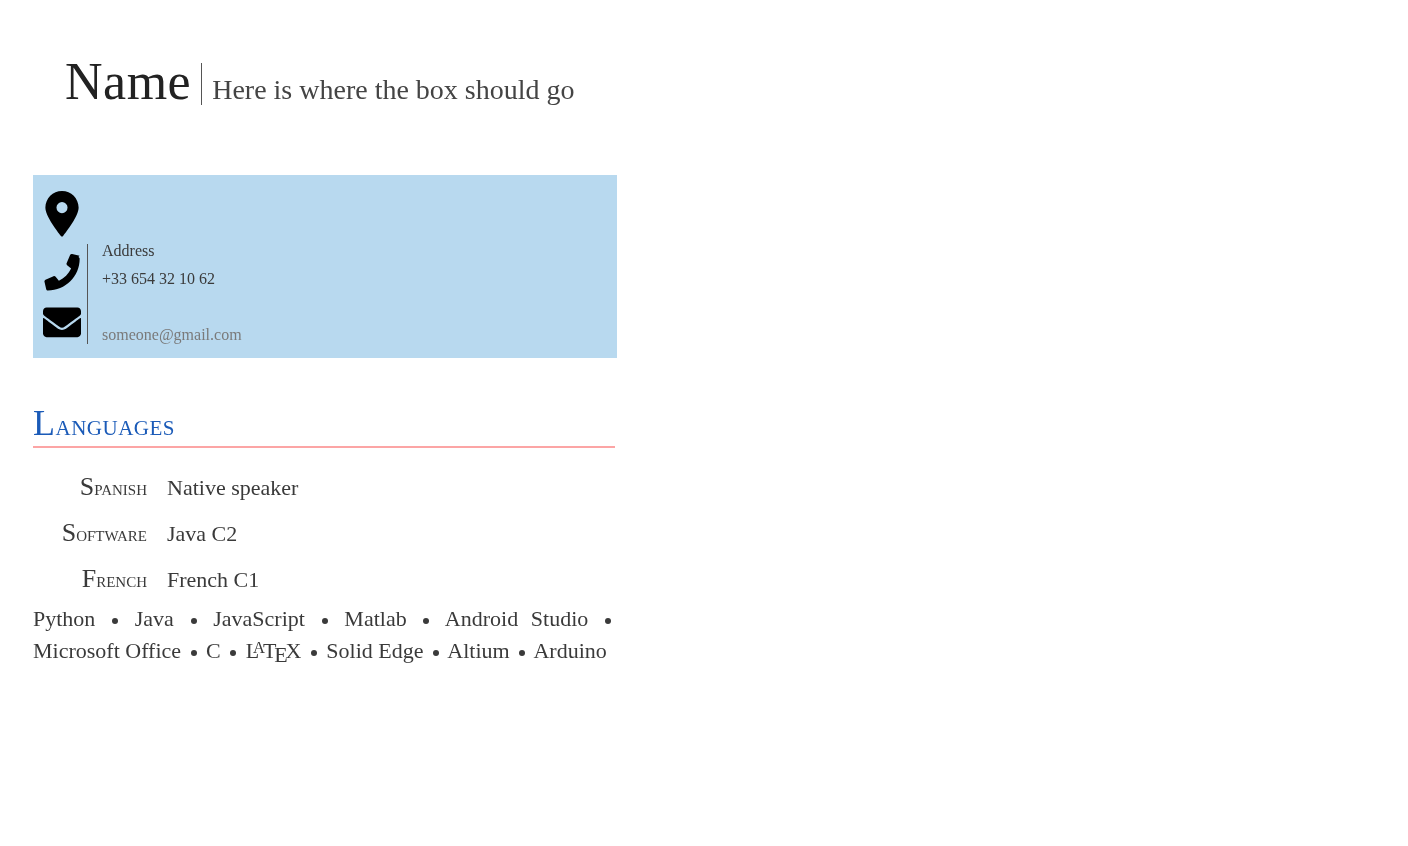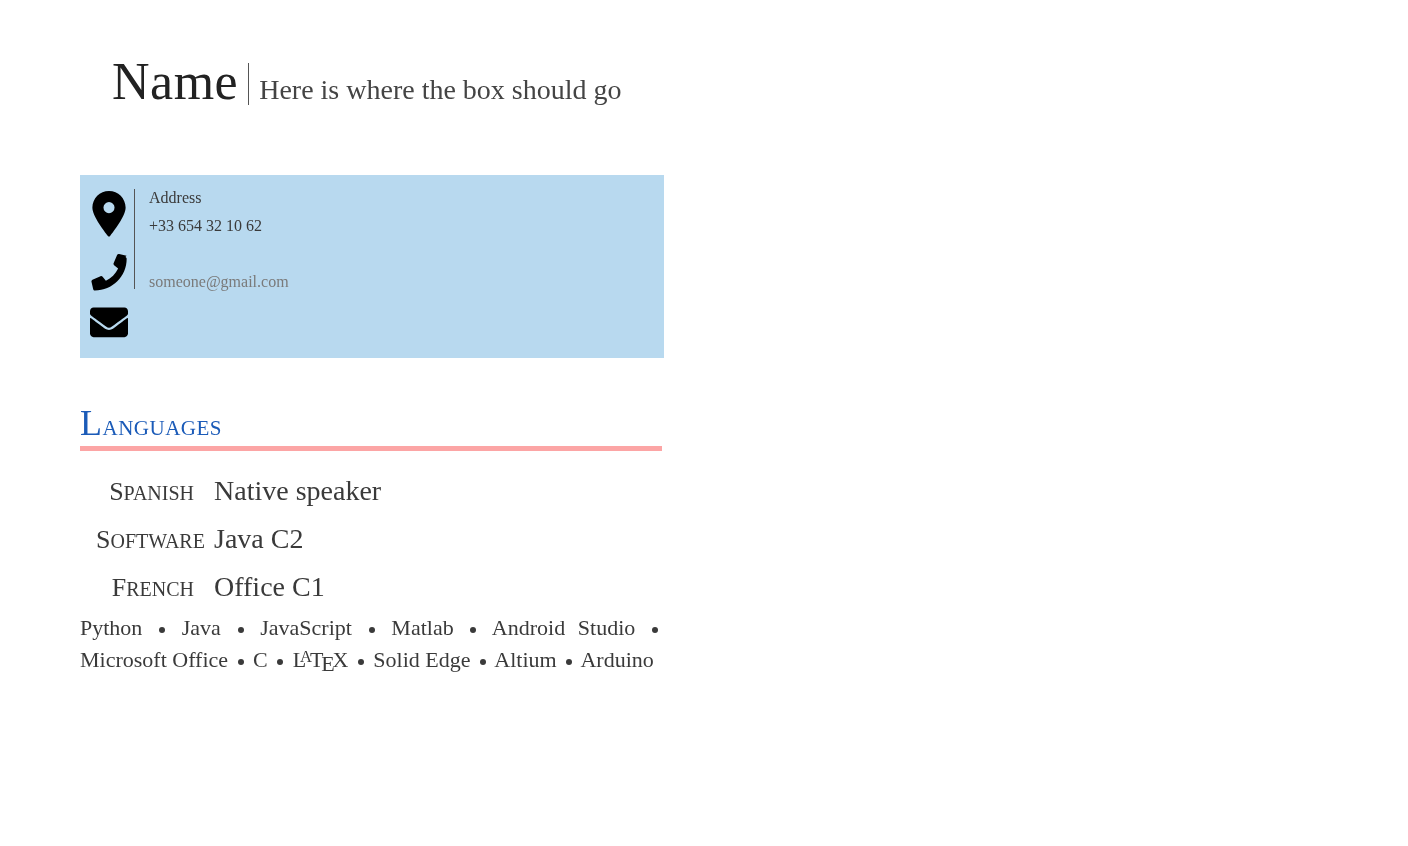--- a/index.html
+++ b/index.html
@@ -9,21 +9,21 @@
       margin: 0;
       padding: 0;
       font-family: Georgia, "Times New Roman", serif;
       background: #fff;
       color: #3a3a3a;
       width: 1408px;
       height: 846px;
     }
     .container {
       padding-top: 52px;
-      padding-left: 80px;
+      padding-left: 33px;
       width: 680px;
     }
     .header-row {
       display: flex;
       align-items: baseline;
       margin-left: 32px;
       margin-bottom: 64px;
     }
     .name-big {
       font-size: 52px;
@@ -76,36 +76,36 @@
       color: #7a7a7a;
       margin-top: 28px;
     }
     .section-title {
       font-variant: small-caps;
       font-size: 30px;
       color: #1b5bb8;
       margin-top: 44px;
       margin-bottom: 0;
       letter-spacing: 0.5px;
-      border-bottom: 5px solid #fca5a5;
+      border-bottom: 2px solid #fca5a5;
       padding-bottom: 2px;
       width: 582px;
     }
     .section-title::first-letter {
       font-size: 36px;
     }
     .lang-table {
       margin-top: 16px;
       margin-left: 16px;
     }
     .lang-row {
       display: flex;
       align-items: baseline;
       padding: 8px 0;
-      font-size: 28px;
+      font-size: 22px;
       color: #3a3a3a;
     }
     .lang-name {
       width: 118px;
       text-align: right;
       font-variant: small-caps;
       padding-right: 20px;
     }
     .lang-name::first-letter {
       font-size: 26px;
@@ -139,21 +139,21 @@
 
 <div class="container">
 
   <div class="header-row">
     <span class="name-big">Name</span>
     <span class="header-sep"></span>
     <span class="tagline">Here is where the box should go</span>
   </div>
 
   <div class="contact-box">
-    <div style="display:flex; align-items:flex-start;">
+    <div style="display:flex; align-items:flex-end;">
       <div class="contact-col-icons">
         <span class="icon-cell">
           <svg viewBox="0 0 384 512">
               <path d="M168 0C75 0 0 75 0 168c0 87 122 243 157 287 6 7 16 7 22 0 35-44 157-200 157-287C336 75 261 0 168 0zm0 224a56 56 0 1 1 0-112 56 56 0 0 1 0 112z" transform="translate(24,0)"></path>
             </svg>
         </span>
         <span class="icon-cell">
           <svg viewBox="0 0 512 512">
               <path d="M493 24l-101-23c-11-3-22 3-27 13l-47 109c-4 10-1 21 7 28l54 44c-34 72-93 131-165 165l-44-54c-7-8-18-11-28-7L33 346c-10 5-16 16-13 27l23 101c3 11 12 18 23 18 236 0 428-191 428-428 0-11-7-20-18-23z"></path>
             </svg>
@@ -178,19 +178,19 @@
     <div class="lang-row">
       <span class="lang-name">Spanish</span>
       <span>Native speaker</span>
     </div>
     <div class="lang-row">
       <span class="lang-name">Software</span>
       <span>Java C2</span>
     </div>
     <div class="lang-row">
       <span class="lang-name">French</span>
-      <span>Office C1</span>
+      <span>French C1</span>
     </div>
   </div>
 
   <div class="skills-list" id="skills-target"><span>Python</span> <span class="bullet"></span> <span>Java</span> <span class="bullet"></span> <span>JavaScript</span> <span class="bullet"></span> <span>Matlab</span> <span class="bullet"></span> <span>Android Studio</span> <span class="bullet"></span> <span>Microsoft Office</span> <span class="bullet"></span> <span>C</span> <span class="bullet"></span> <span class="latex"><span class="la">L</span><span class="a">A</span>T<span class="e">E</span>X</span> <span class="bullet"></span> <span>Solid Edge</span> <span class="bullet"></span> <span>Altium</span> <span class="bullet"></span> <span>Arduino</span></div>
 
 </div>
 
 </body></html>

